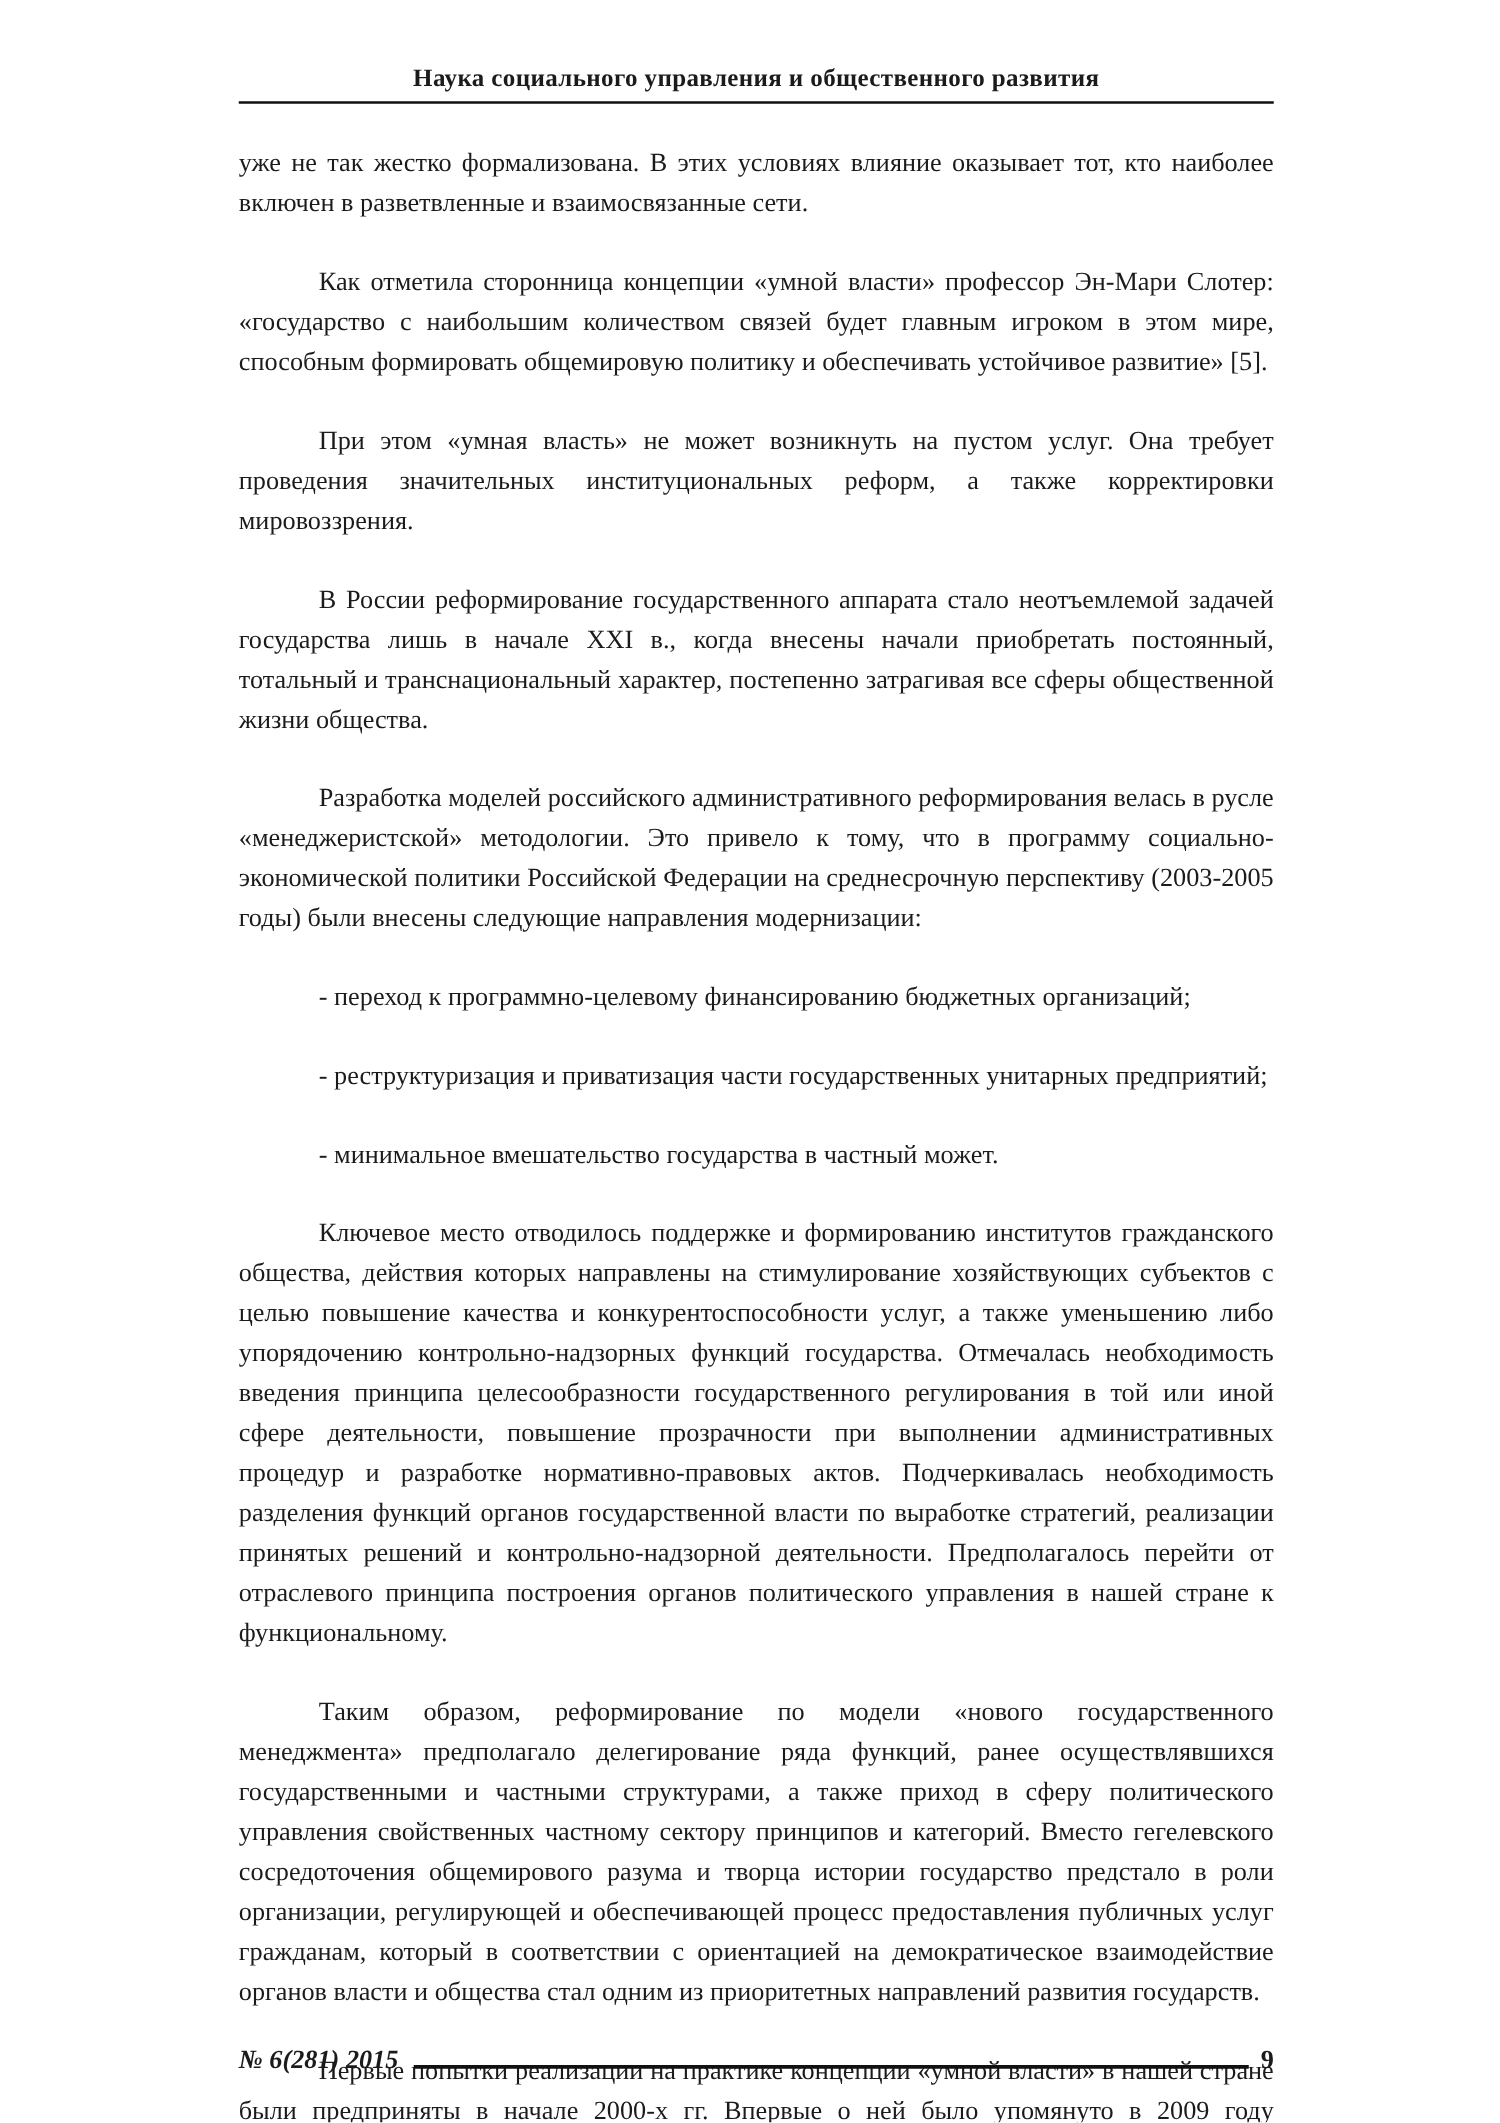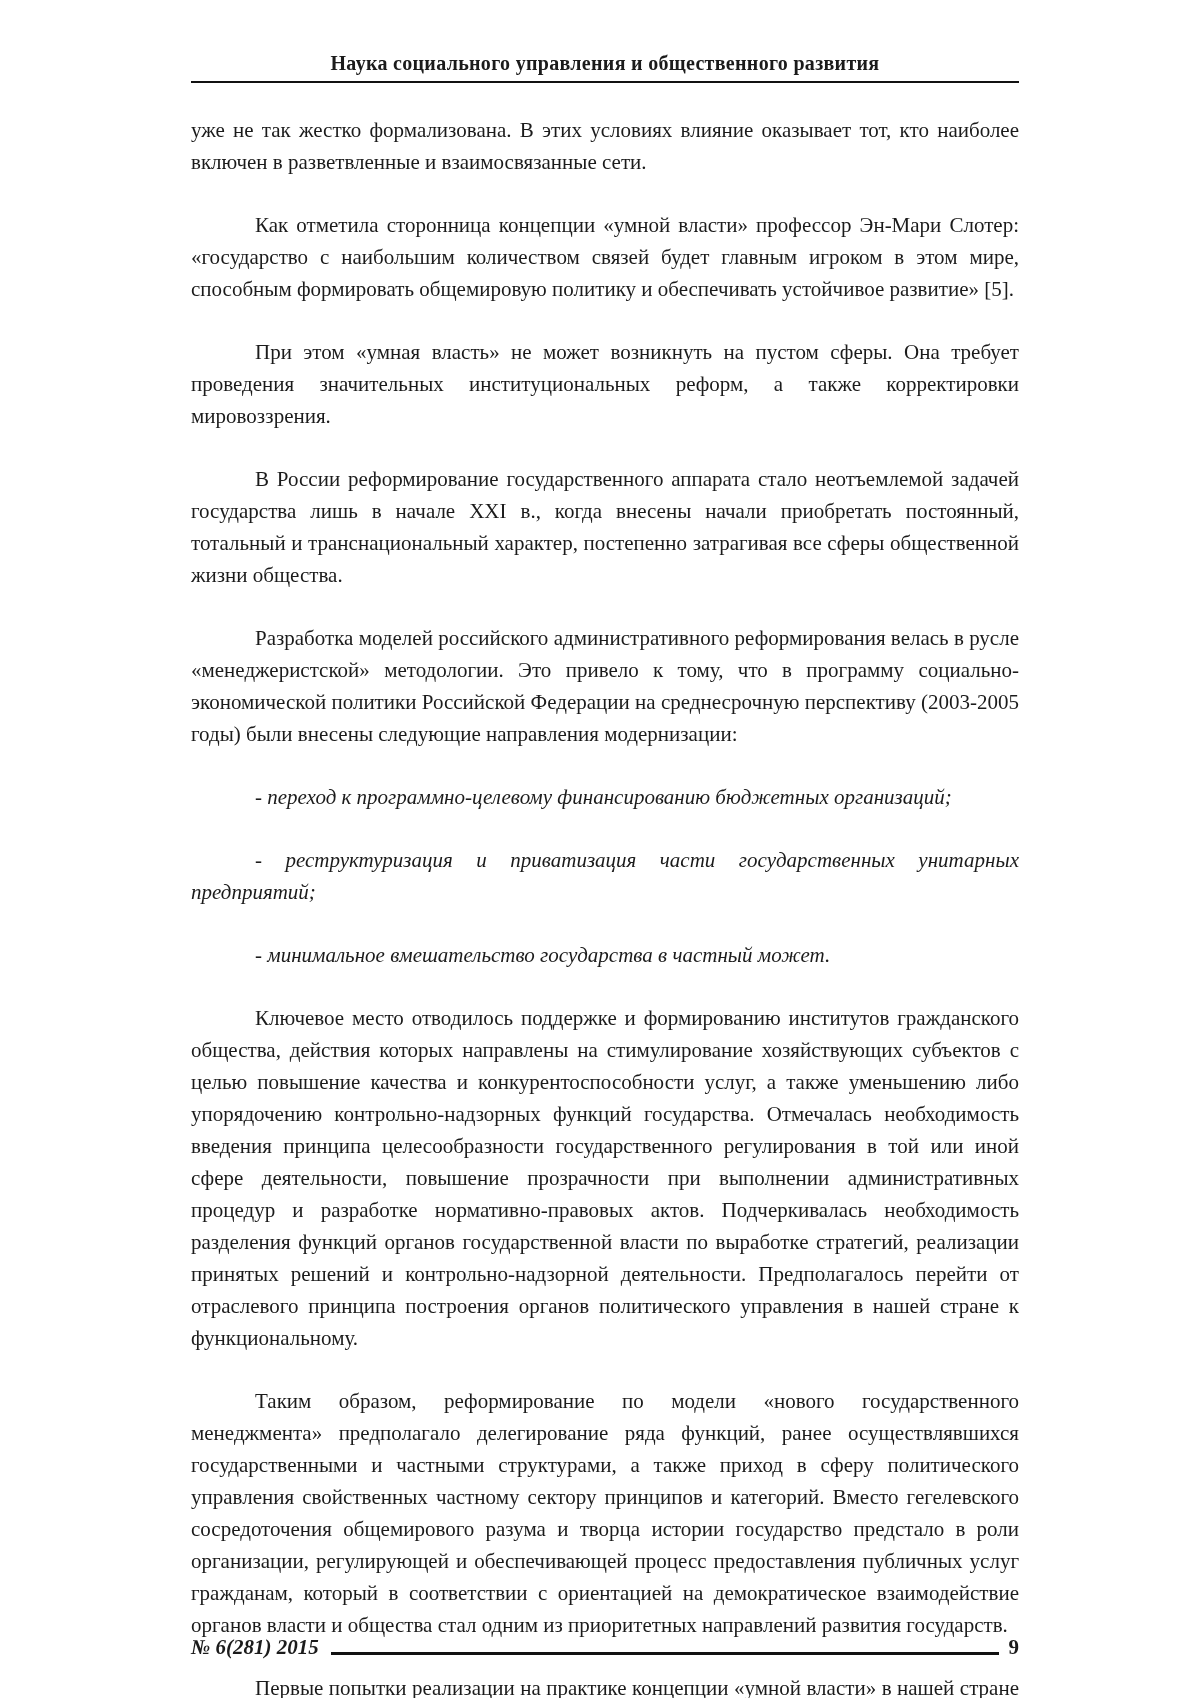--- a/index.html
+++ b/index.html
@@ -28,21 +28,21 @@
   .body-text {
     margin-top: 17px;
   }
   .para {
     font-size: 21px;
     line-height: 32px;
     text-align: justify;
     margin-top: 31px;
   }
   .indent { text-indent: 64px; }
-  .list-line { text-indent: 64px; font-style: italic; }
+  .list-line { text-indent: 64px; }
   .page-footer {
     position: absolute;
     left: 105px;
     right: 95px;
     bottom: 38px;
     display: flex;
     align-items: flex-end;
     font-size: 21px;
     font-weight: bold;
   }
@@ -62,21 +62,21 @@
 
 <div class="page">
 
   <header class="page-header">
     <div class="header-text">Наука социального управления и общественного развития</div>
   </header>
 
   <main class="body-text">
     <p class="para">уже не так жестко формализована. В этих условиях влияние оказывает тот, кто наиболее включен в разветвленные и взаимосвязанные сети.</p>
     <p class="para indent">Как отметила сторонница концепции «умной власти» профессор Эн-Мари Слотер: «государство с наибольшим количеством связей будет главным игроком в этом мире, способным формировать общемировую политику и обеспечивать устойчивое развитие» [5].</p>
-    <p class="para indent">При этом «умная власть» не может возникнуть на пустом сферы. Она требует проведения значительных институциональных реформ, а также корректировки мировоззрения.</p>
+    <p class="para indent">При этом «умная власть» не может возникнуть на пустом услуг. Она требует проведения значительных институциональных реформ, а также корректировки мировоззрения.</p>
     <p class="para indent">В России реформирование государственного аппарата стало неотъемлемой задачей государства лишь в начале XXI в., когда внесены начали приобретать постоянный, тотальный и транснациональный характер, постепенно затрагивая все сферы общественной жизни общества.</p>
     <p class="para indent">Разработка моделей российского административного реформирования велась в русле «менеджеристской» методологии. Это привело к тому, что в программу социально-экономической политики Российской Федерации на среднесрочную перспективу (2003-2005 годы) были внесены следующие направления модернизации:</p>
     <p class="para list-line">- переход к программно-целевому финансированию бюджетных организаций;</p>
     <p class="para list-line">- реструктуризация и приватизация части государственных унитарных предприятий;</p>
     <p class="para list-line">- минимальное вмешательство государства в частный может.</p>
     <p class="para indent">Ключевое место отводилось поддержке и формированию институтов гражданского общества, действия которых направлены на стимулирование хозяйствующих субъектов с целью повышение качества и конкурентоспособности услуг, а также уменьшению либо упорядочению контрольно-надзорных функций государства. Отмечалась необходимость введения принципа целесообразности государственного регулирования в той или иной сфере деятельности, повышение прозрачности при выполнении административных процедур и разработке нормативно-правовых актов. Подчеркивалась необходимость разделения функций органов государственной власти по выработке стратегий, реализации принятых решений и контрольно-надзорной деятельности. Предполагалось перейти от отраслевого принципа построения органов политического управления в нашей стране к функциональному.</p>
     <p class="para indent">Таким образом, реформирование по модели «нового государственного менеджмента» предполагало делегирование ряда функций, ранее осуществлявшихся государственными и частными структурами, а также приход в сферу политического управления свойственных частному сектору принципов и категорий. Вместо гегелевского сосредоточения общемирового разума и творца истории государство предстало в роли организации, регулирующей и обеспечивающей процесс предоставления публичных услуг гражданам, который в соответствии с ориентацией на демократическое взаимодействие органов власти и общества стал одним из приоритетных направлений развития государств.</p>
     <p class="para indent">Первые попытки реализации на практике концепции «умной власти» в нашей стране были предприняты в начале 2000-х гг. Впервые о ней было упомянуто в 2009 году Президентом Российской Федерации Д.А. Медведевым на 1-й международной конференции «Современное государство и глобальная безопасность» в городе Ярославле, на которой было заявлено о том, что в глобальную эпоху человечеству нужно привлекать в политику лучших</p>
   </main>
 

